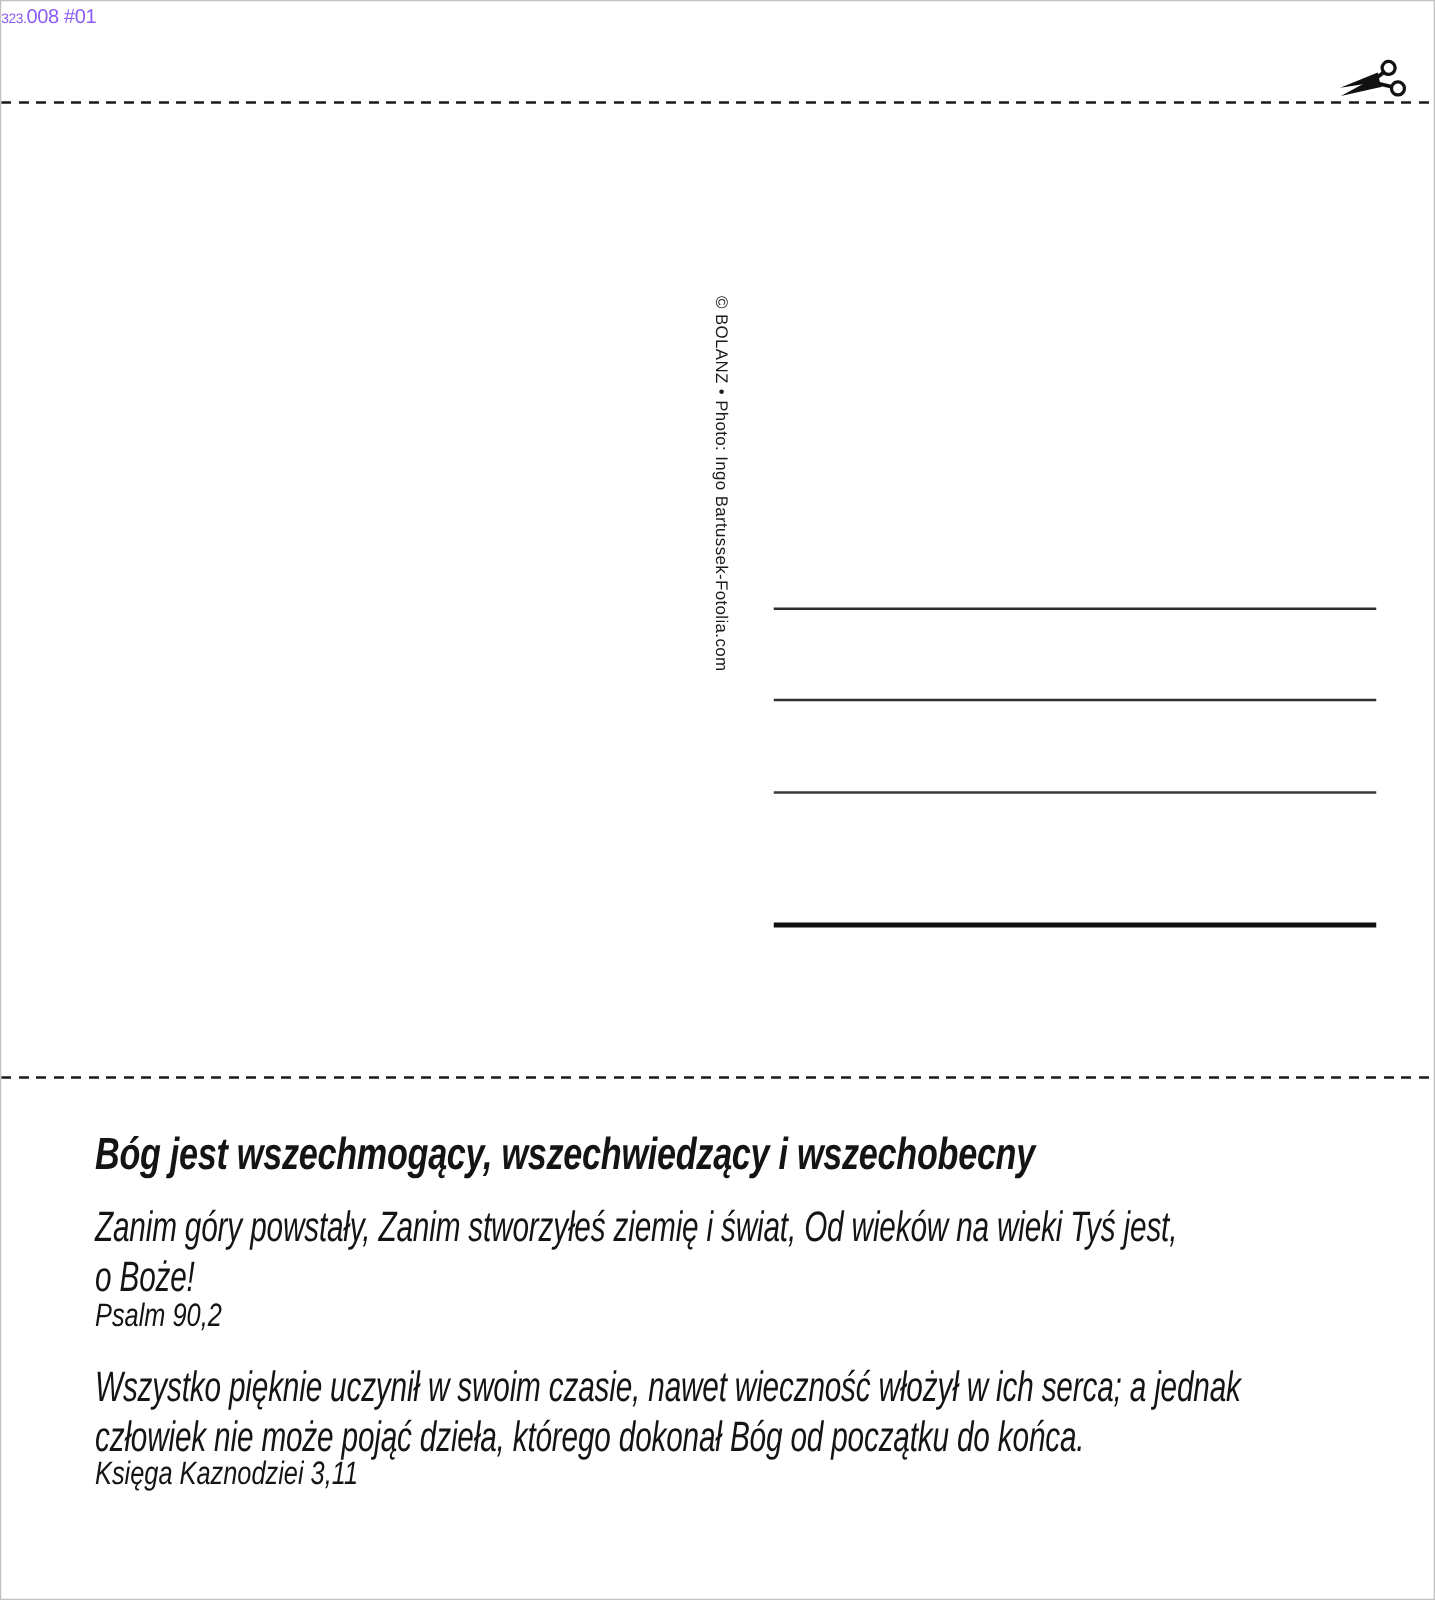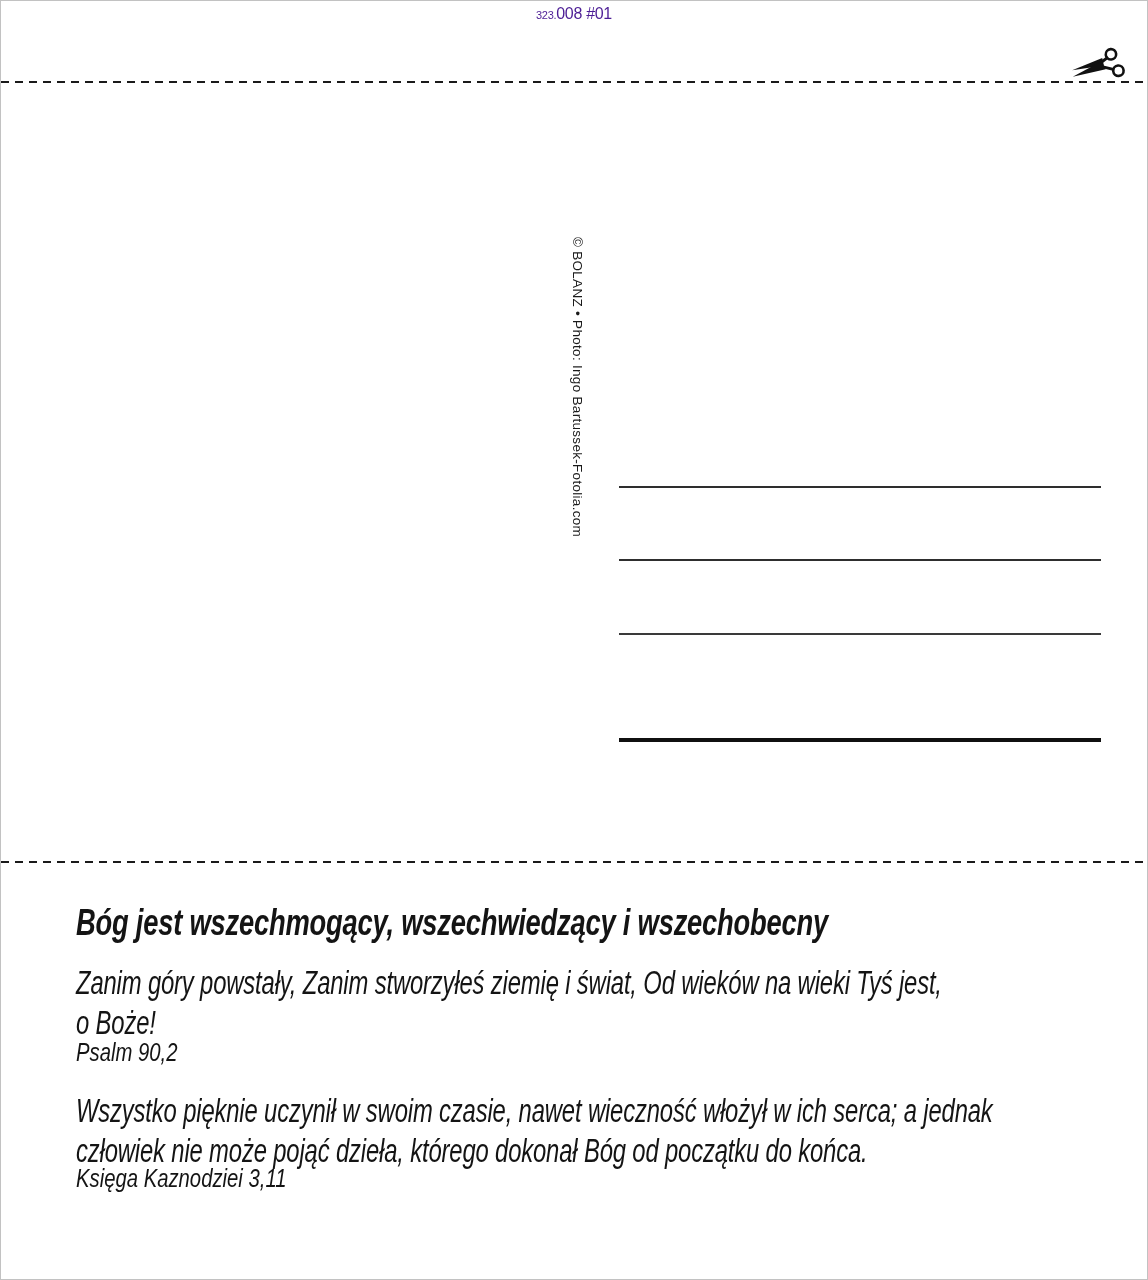--- a/index.html
+++ b/index.html
@@ -17,24 +17,23 @@
     font-family: "Liberation Sans", sans-serif;
     color: #111111;
   }
 
   
   .code-label {
     position: absolute;
     top: 4px;
     left: 0;
     width: 100%;
-    text-align: center;
     white-space: nowrap;
     letter-spacing: -0.3px;
-    color: #4c1d95;
+    color: #8b5cf6;
   }
   .code-prefix { font-size: 11px; }
   .code-main   { font-size: 16px; }
 
   
   .cut-line {
     position: absolute;
     left: 0;
     width: 100%;
     height: 2px;

